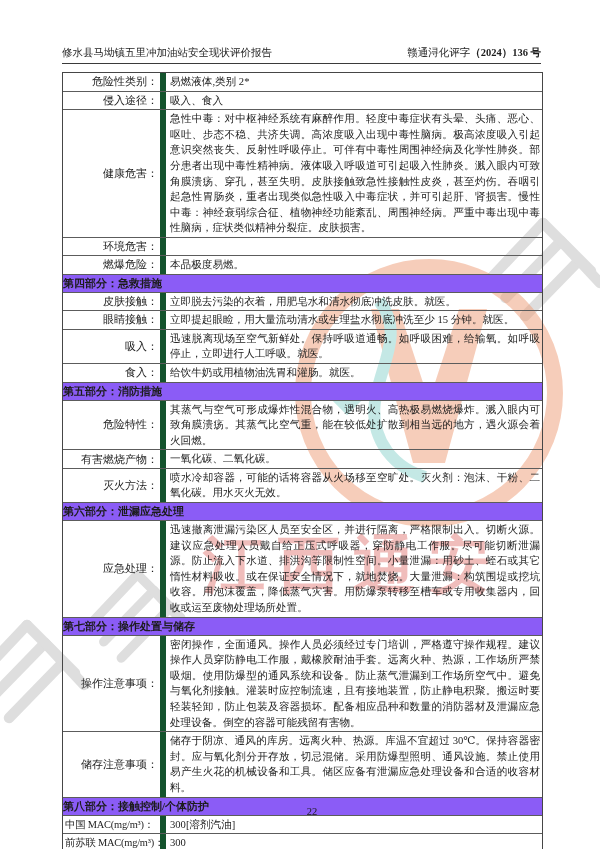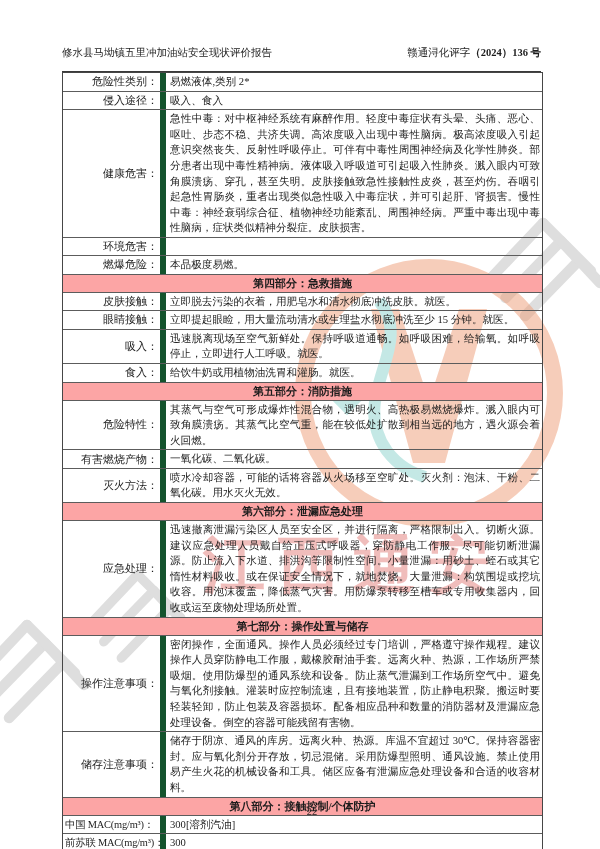--- a/index.html
+++ b/index.html
@@ -13,41 +13,41 @@
     position:absolute;left:156px;top:534px;font-size:62px;font-weight:bold;
     letter-spacing:13px;white-space:nowrap;opacity:.38;line-height:1;margin-left:47px;
   }
   .wm-emblem{position:absolute;left:286px;top:250px;width:286px;height:286px;opacity:.5;}
   .wm-chev{position:absolute;opacity:.55;}
   
   .content{position:absolute;inset:0;z-index:1;}
   .page-header{
     position:absolute;top:46px;left:62px;width:479px;
     display:flex;justify-content:space-between;align-items:flex-end;
-    font-size:10.5px;line-height:13px;border-bottom:1px solid #3a3a3a;padding-bottom:12px;
+    font-size:10.5px;line-height:13px;border-bottom:1px solid #3a3a3a;padding-bottom:4px;
   }
   .page-header .num{font-weight:bold;}
   .doc-table{
     position:absolute;top:72px;left:62px;width:479px;
     border:1px solid #464646;background:transparent;
   }
   .t-row{display:flex;border-top:1px solid #5c5c5c;min-height:17px;}
   .t-row:first-child{border-top:none;}
   .cell-label{
     flex:0 0 103px;width:103px;box-sizing:border-box;border-right:6px solid #14532d;
     display:flex;align-items:center;justify-content:flex-end;
     text-align:right;padding:0 2px;font-size:11px;line-height:13px;
   }
   .cell-value{
     flex:1;box-sizing:border-box;padding:1px 2px 1px 4px;
     font-size:10.6px;line-height:15.6px;text-align:justify;
   }
   .section-row{
-    display:block;text-align:center;font-weight:bold;font-size:11px;
-    line-height:17px;background:#fca5a5;
+    display:block;font-weight:bold;font-size:11px;
+    line-height:17px;background:#8b5cf6;
   }
   .mac-row .cell-label{
     justify-content:flex-start;text-align:right;font-size:10.4px;letter-spacing:-0.2px;white-space:nowrap;
   }
   .page-number{
     position:absolute;top:806px;left:62px;width:500px;text-align:center;font-size:10.5px;
   }
 </style>
 </head>
 <body>

